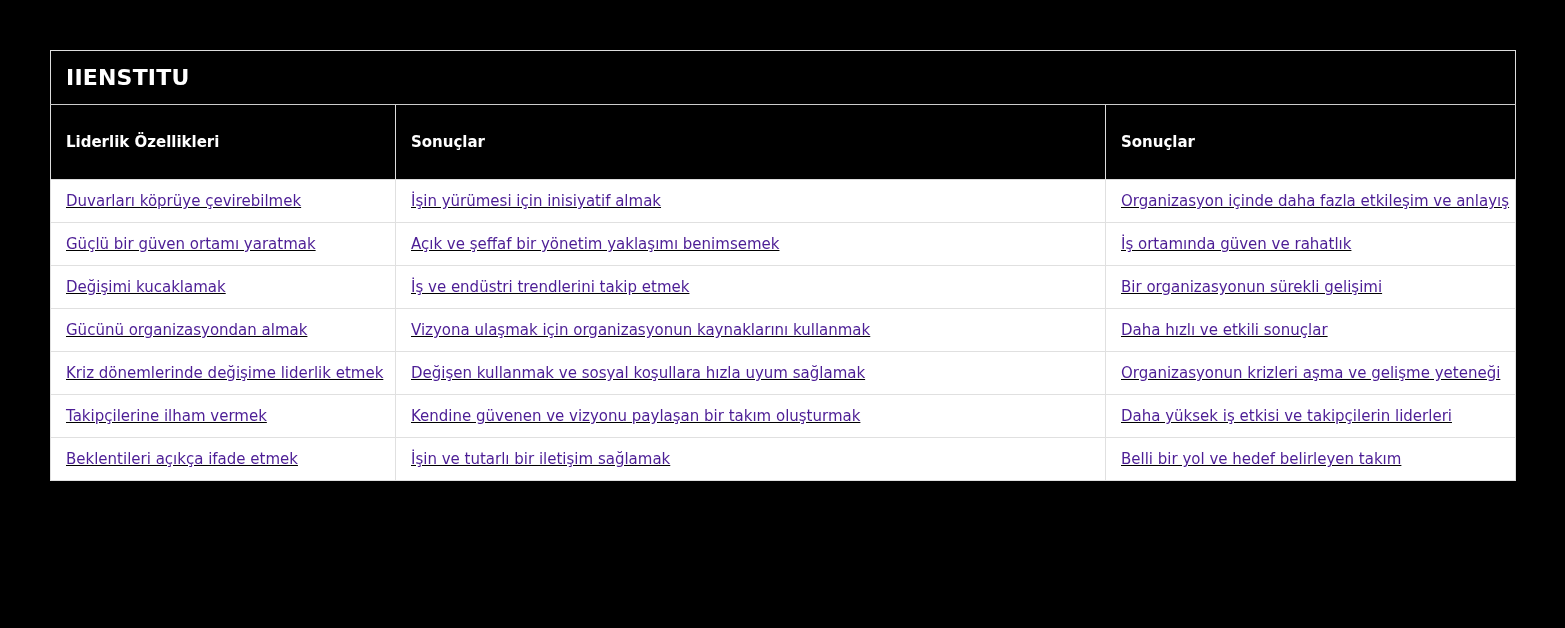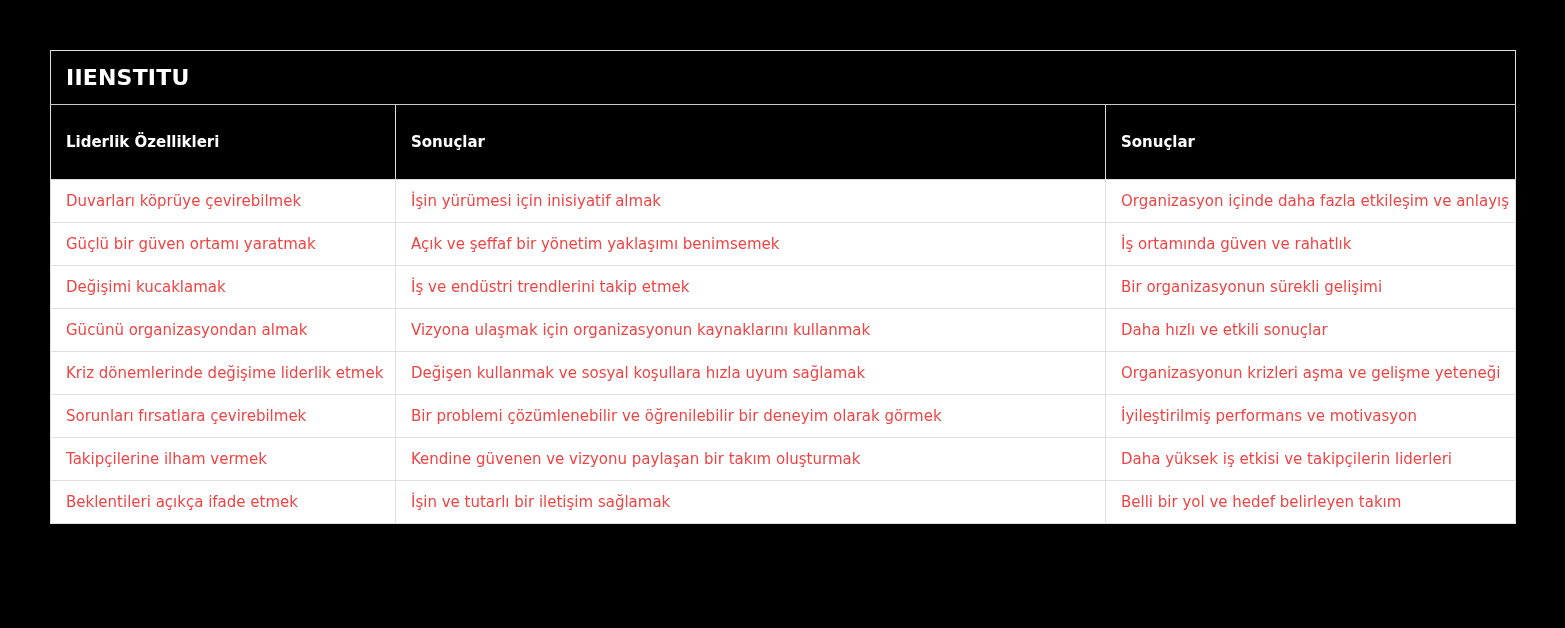--- a/index.html
+++ b/index.html
@@ -1,21 +1,21 @@
 <!DOCTYPE html>
 <html><head>
 <meta charset="utf-8">
 <style>
   html, body { margin:0; padding:0; background:#000; }
   body { width:1565px; height:628px; position:relative; font-family:"DejaVu Sans","Liberation Sans",sans-serif; }
   .wrap { position:absolute; left:50px; top:50px; width:1465px; }
-  table { border-collapse:collapse; width:1465px; table-layout:fixed; background:#fff; }
+  table { border-collapse:collapse; width:1465px; table-layout:fixed; background:#fff;text-decoration:underline; }
   .title-row th { background:#000; color:#fff; text-align:left; font-size:22px; font-weight:bold; height:53px; padding:0 15px; border:1px solid #ddd; border-bottom:1px solid #ccc; letter-spacing:0.2px; }
   .head-row th { background:#000; color:#fff; text-align:left; font-size:15px; font-weight:bold; height:42px; padding:16px 15px; border:1px solid #ddd; border-top:1px solid #ccc; }
-  td { font-size:15px; color:#ef4444; height:42px; padding:0 15px; border:1px solid #e0e0e0; white-space:nowrap; overflow:hidden; }
+  td { font-size:15px; color:#4c1d95; height:42px; padding:0 15px; border:1px solid #e0e0e0; white-space:nowrap; overflow:hidden; }
   col.c1 { width:345px; } col.c2 { width:710px; } col.c3 { width:410px; }
 </style>
 </head>
 <body>
 
 <div class="wrap">
   <table>
     <colgroup>
         <col class="c1">
         <col class="c2">
@@ -51,25 +51,20 @@
           <td>Gücünü organizasyondan almak</td>
           <td>Vizyona ulaşmak için organizasyonun kaynaklarını kullanmak</td>
           <td>Daha hızlı ve etkili sonuçlar</td>
         </tr>
       <tr>
           <td>Kriz dönemlerinde değişime liderlik etmek</td>
           <td>Değişen kullanmak ve sosyal koşullara hızla uyum sağlamak</td>
           <td>Organizasyonun krizleri aşma ve gelişme yeteneği</td>
         </tr>
       <tr>
-          <td>Sorunları fırsatlara çevirebilmek</td>
-          <td>Bir problemi çözümlenebilir ve öğrenilebilir bir deneyim olarak görmek</td>
-          <td>İyileştirilmiş performans ve motivasyon</td>
-        </tr>
-      <tr>
           <td>Takipçilerine ilham vermek</td>
           <td>Kendine güvenen ve vizyonu paylaşan bir takım oluşturmak</td>
           <td>Daha yüksek iş etkisi ve takipçilerin liderleri</td>
         </tr>
       <tr>
           <td>Beklentileri açıkça ifade etmek</td>
           <td>İşin ve tutarlı bir iletişim sağlamak</td>
           <td>Belli bir yol ve hedef belirleyen takım</td>
         </tr>
     </tbody>

